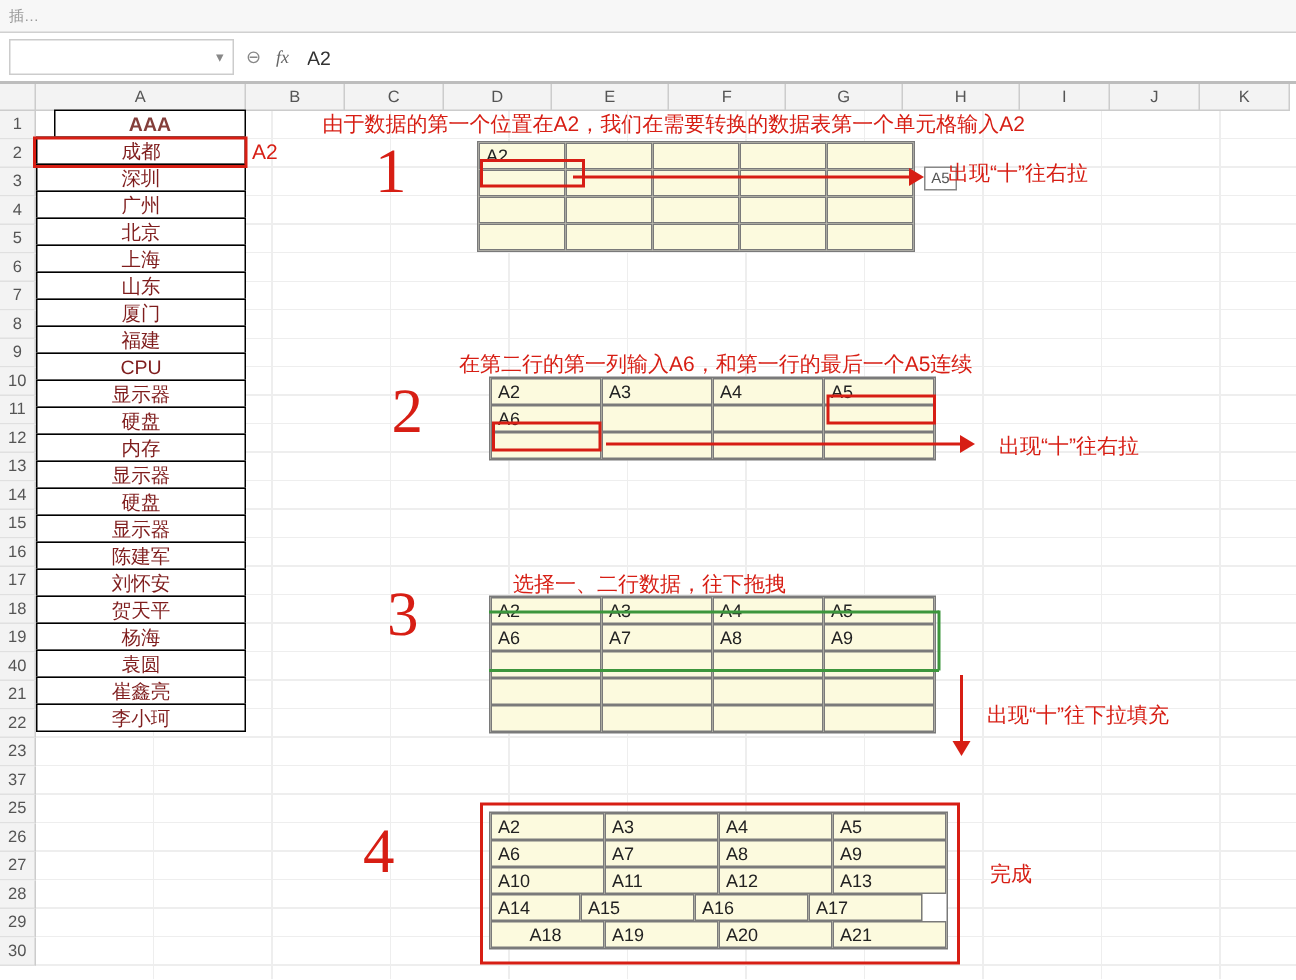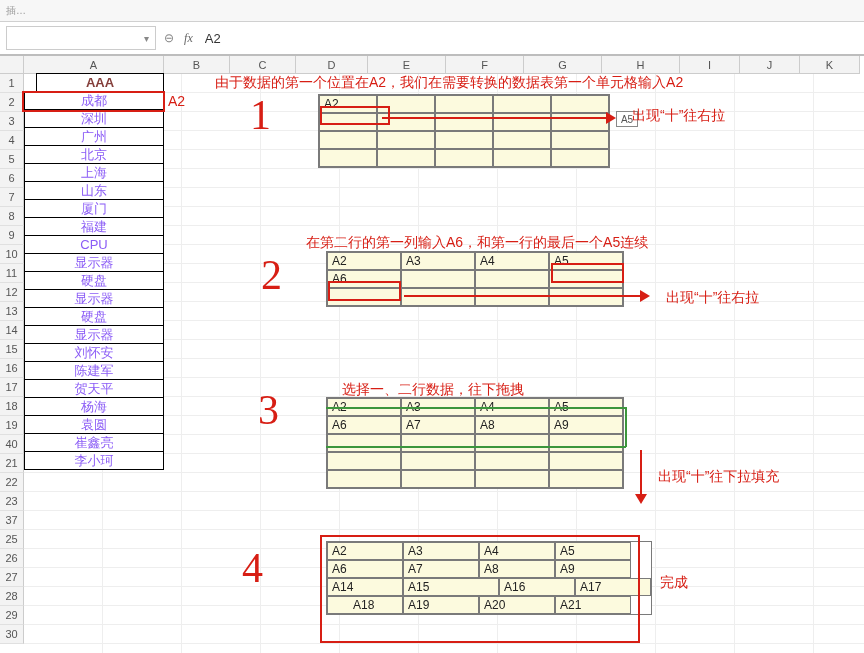--- a/index.html
+++ b/index.html
@@ -112,21 +112,21 @@
     position: absolute;
     left: 0; top: 0;
     width: 140px;
   }
   .colA .cell {
     height: 19px;
     line-height: 18px;
     border: 1px solid #000;
     text-align: center;
     font-size: 13px;
-    color: #8b5cf6;
+    color: #7f1d1d;
     background: #fff;
     margin-top: -1px;
   }
   .colA .cell.hdr {
     color: rgb(132,62,58);
     font-weight: bold;
     border-top: 1px solid #000;
     margin-left: 12px;
   }
   .redbox { position: absolute; border: 2px solid rgb(215,30,20); }
@@ -271,25 +271,26 @@
         <div class="cell">深圳</div>
         <div class="cell">广州</div>
         <div class="cell">北京</div>
         <div class="cell">上海</div>
         <div class="cell">山东</div>
         <div class="cell">厦门</div>
         <div class="cell">福建</div>
         <div class="cell">CPU</div>
         <div class="cell">显示器</div>
         <div class="cell">硬盘</div>
+        <div class="cell">内存</div>
         <div class="cell">显示器</div>
         <div class="cell">硬盘</div>
         <div class="cell">显示器</div>
+        <div class="cell">陈建军</div>
         <div class="cell">刘怀安</div>
-        <div class="cell">陈建军</div>
         <div class="cell">贺天平</div>
         <div class="cell">杨海</div>
         <div class="cell">袁圆</div>
         <div class="cell">崔鑫亮</div>
         <div class="cell">李小珂</div>
       </div>
 
     <div class="redbox" style="left:-2px; top:17px; width:143px; height:21px;"></div>
     <div class="redtext" style="left:144px; top:19px;">A2</div>
 
@@ -407,22 +408,28 @@
           <div class="mcell" style="width: 76px;">A4</div>
           <div class="mcell" style="width: 76px;">A5</div>
         </div>
         <div class="mrow">
           <div class="mcell" style="width: 76px;">A6</div>
           <div class="mcell" style="width: 76px;">A7</div>
           <div class="mcell" style="width: 76px;">A8</div>
           <div class="mcell" style="width: 76px;">A9</div>
         </div>
         <div class="mrow">
-          <div class="mcell" style="width: 76px;">A14</div>
-          <div class="mcell" style="width: 96px;">A15</div>
+          <div class="mcell" style="width: 76px;">A10</div>
+          <div class="mcell" style="width: 76px;">A11</div>
+          <div class="mcell" style="width: 76px;">A12</div>
+          <div class="mcell" style="width: 76px;">A13</div>
+        </div>
+        <div class="mrow">
+          <div class="mcell" style="width: 60px;">A14</div>
+          <div class="mcell" style="width: 76px;">A15</div>
           <div class="mcell" style="width: 76px;">A16</div>
           <div class="mcell" style="width: 76px;">A17</div>
         </div>
         <div class="mrow">
           <div class="mcell" style="width: 76px; padding-left: 25px;">A18</div>
           <div class="mcell" style="width: 76px;">A19</div>
           <div class="mcell" style="width: 76px;">A20</div>
           <div class="mcell" style="width: 76px;">A21</div>
         </div>
       </div>

